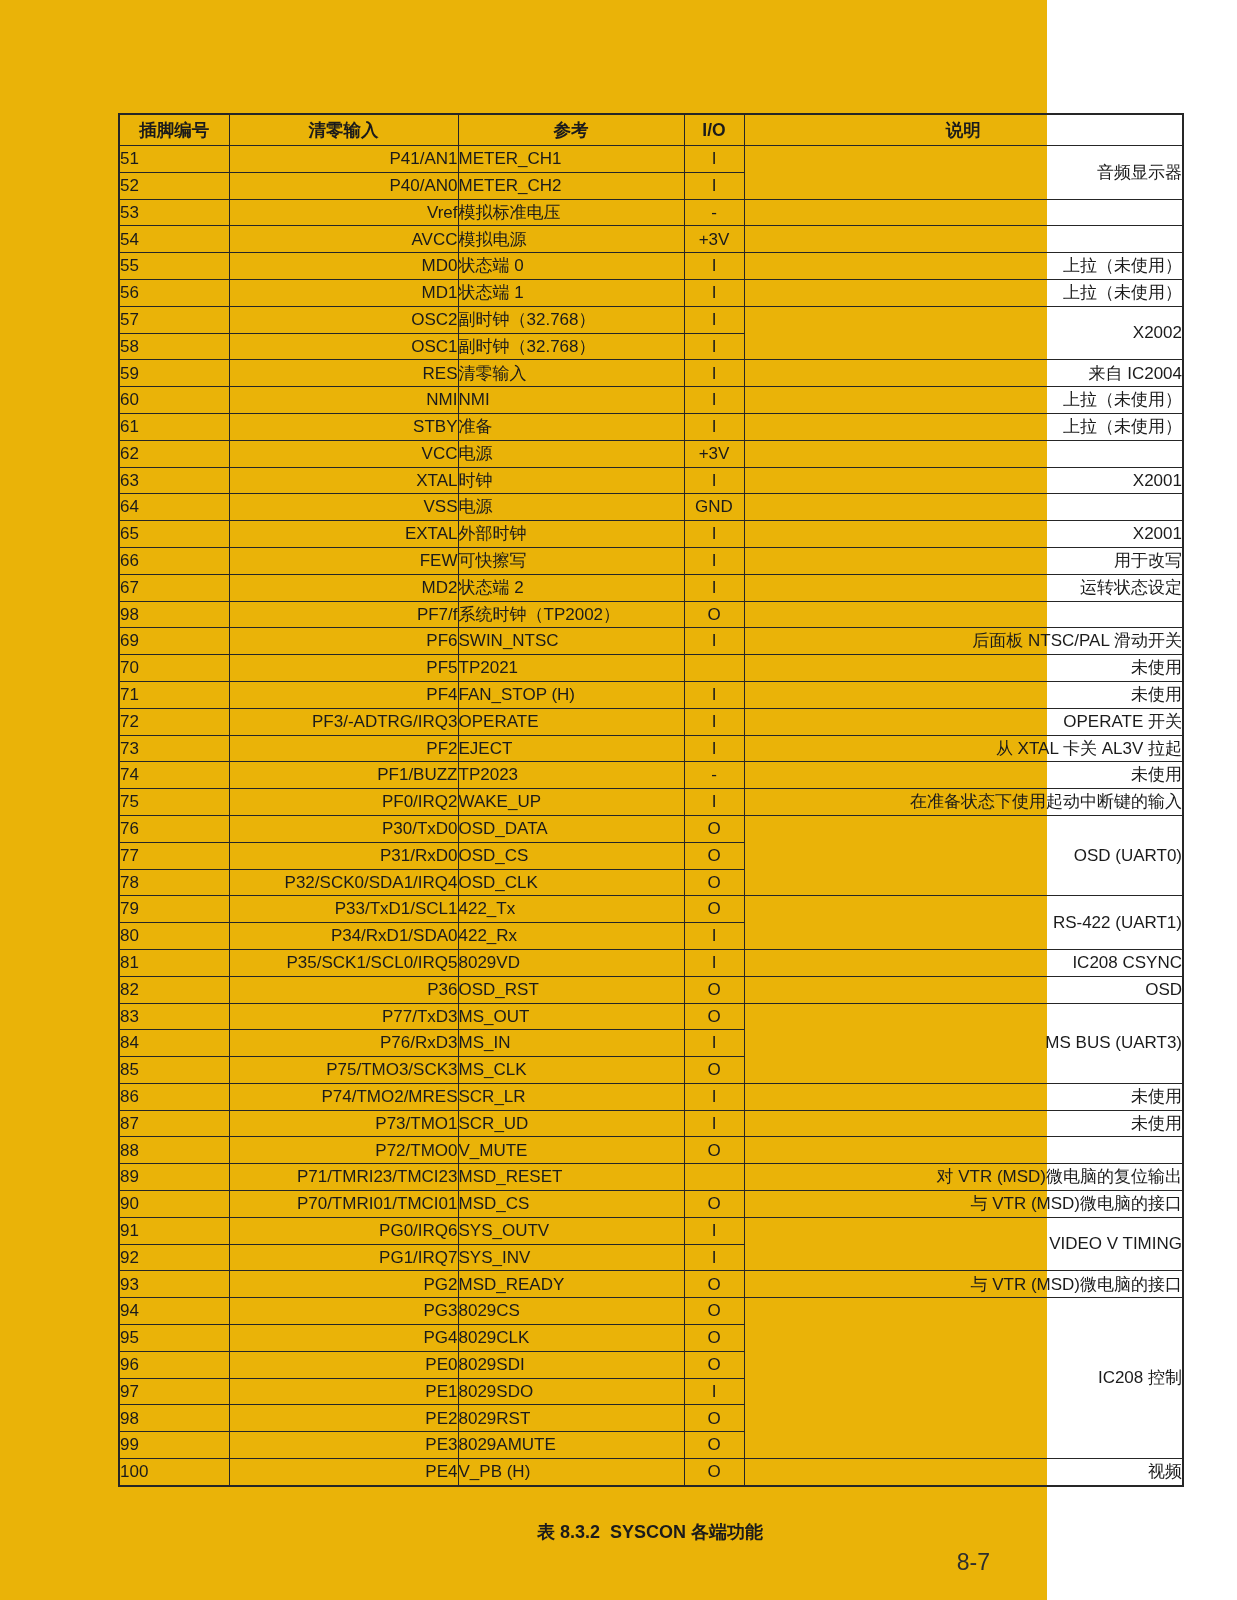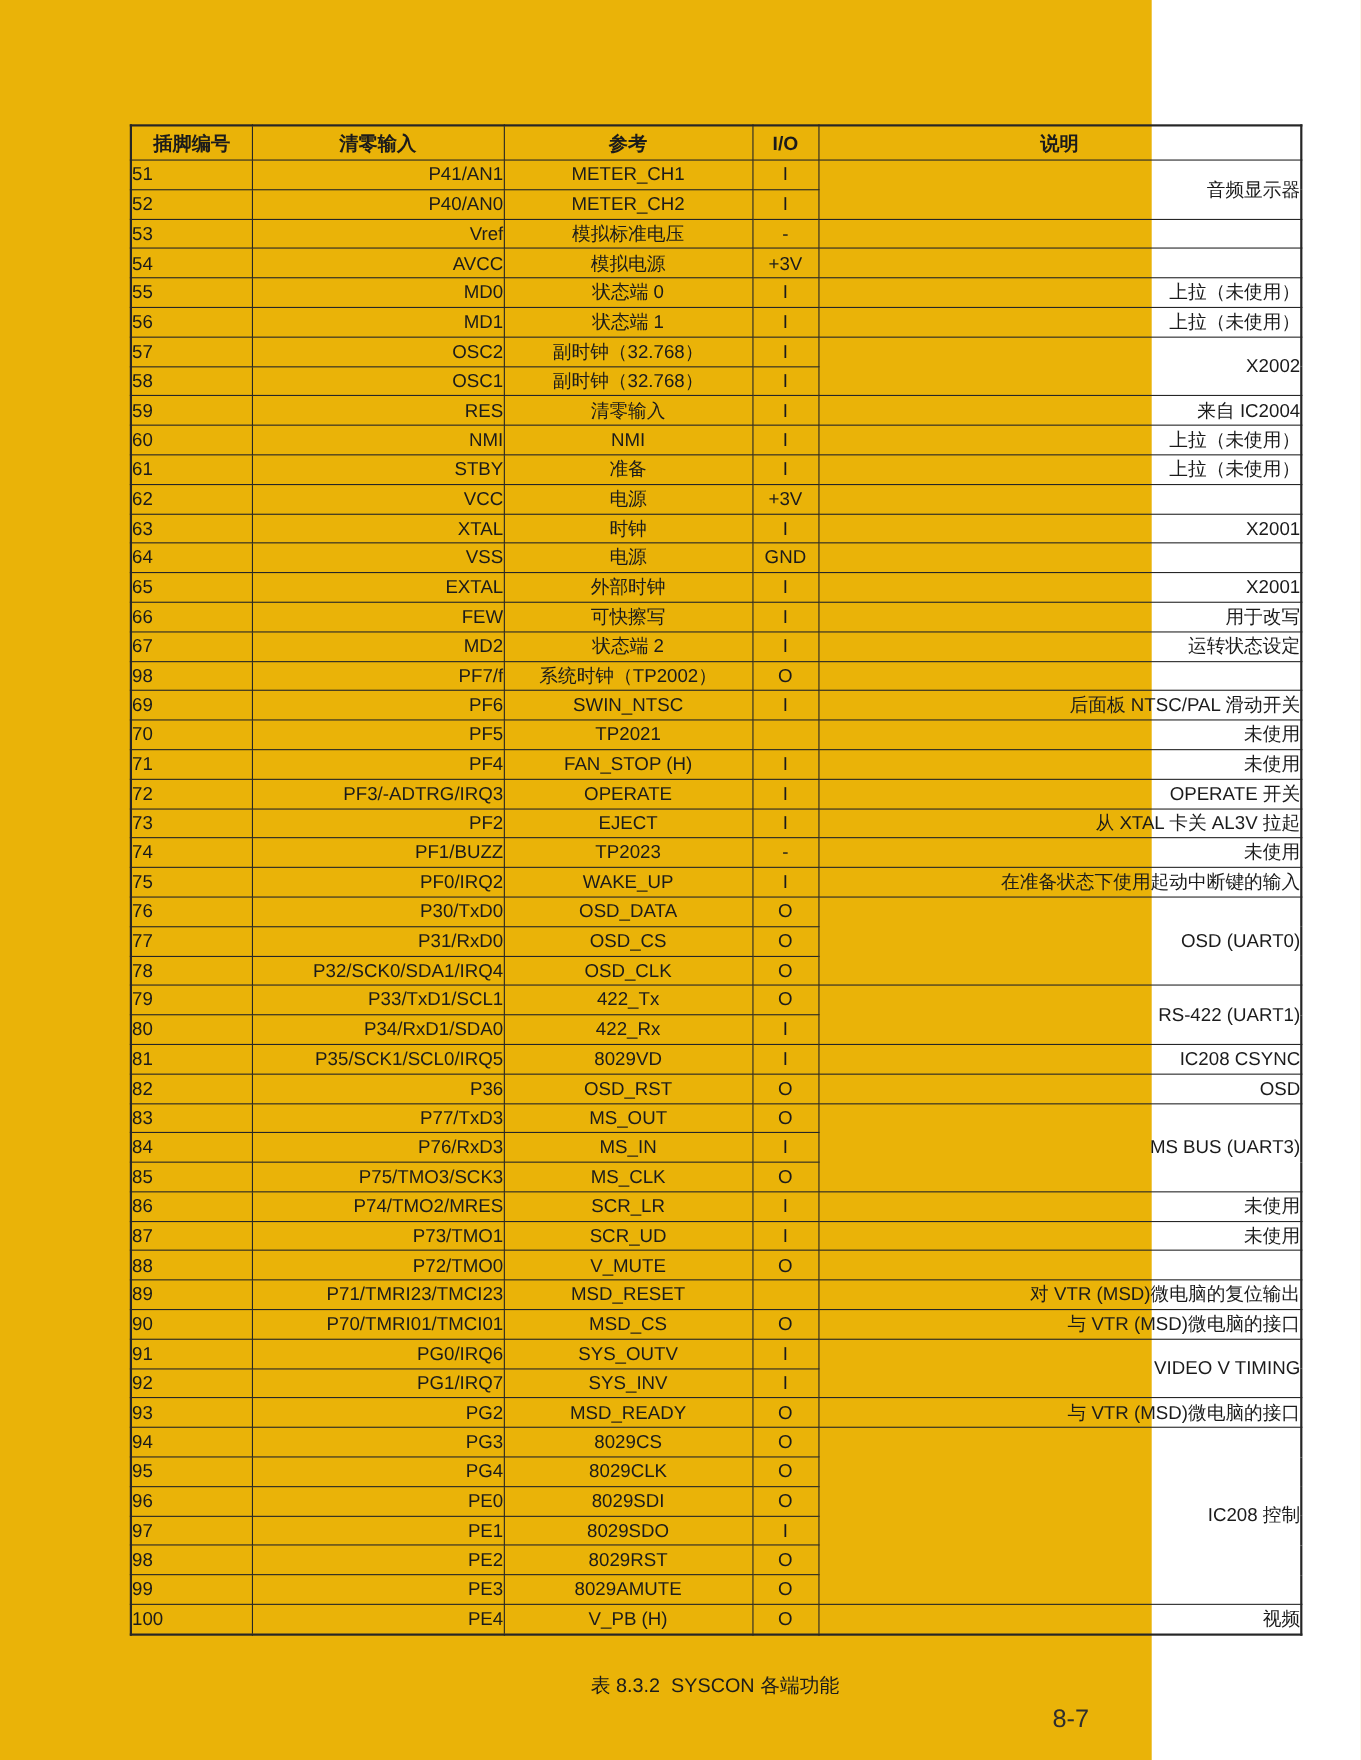--- a/index.html
+++ b/index.html
@@ -43,36 +43,36 @@
   }
   table.pin-table td {
     height: 25.8px;
     font-size: 17px;
     line-height: 1.15;
     vertical-align: middle;
     padding: 0;
   }
   td.col-pin  { padding-right: 16px; }
   td.col-name { text-align: right;  padding-left: 12px; }
-  td.col-ref  { text-align: center;  padding-left: 12px; }
+  td.col-ref  { text-align: left;  padding-left: 12px; }
   td.col-io   { text-align: center; }
   td.col-desc {
     text-align: right;
     padding-left: 12px;
     vertical-align: top;
     padding-top: 4.5px;
   }
   .caption {
     position: absolute;
     left: 118px;
     top: 1520px;
     width: 1064px;
     text-align: center;
     font-size: 18px;
-    font-weight: normal;
+    font-weight: bold;
     white-space: pre;
     color: #1b1b1b;
   }
   .page-number {
     position: absolute;
     top: 1549px;
     right: 57px;
     font-size: 23px;
     color: #2e2e2e;
   }

